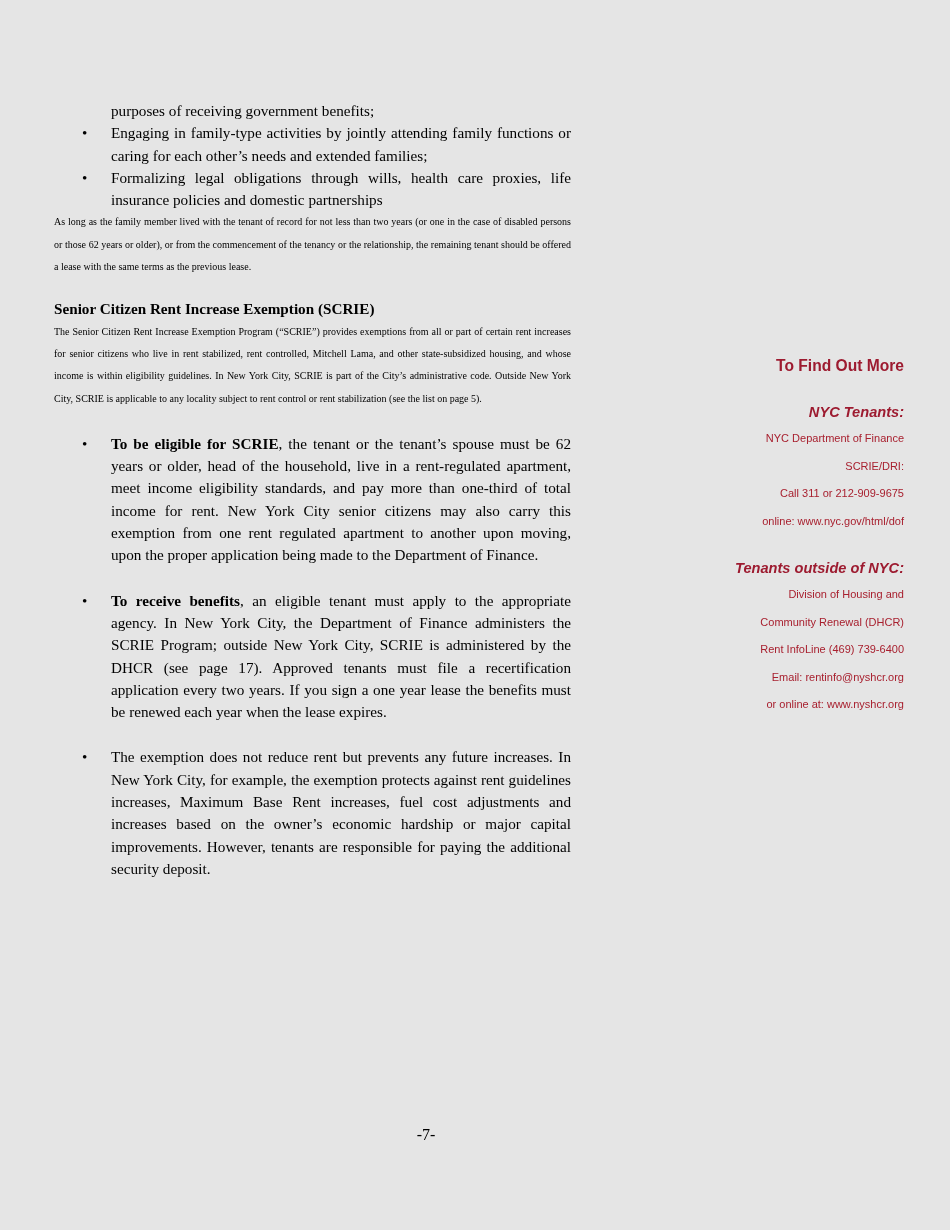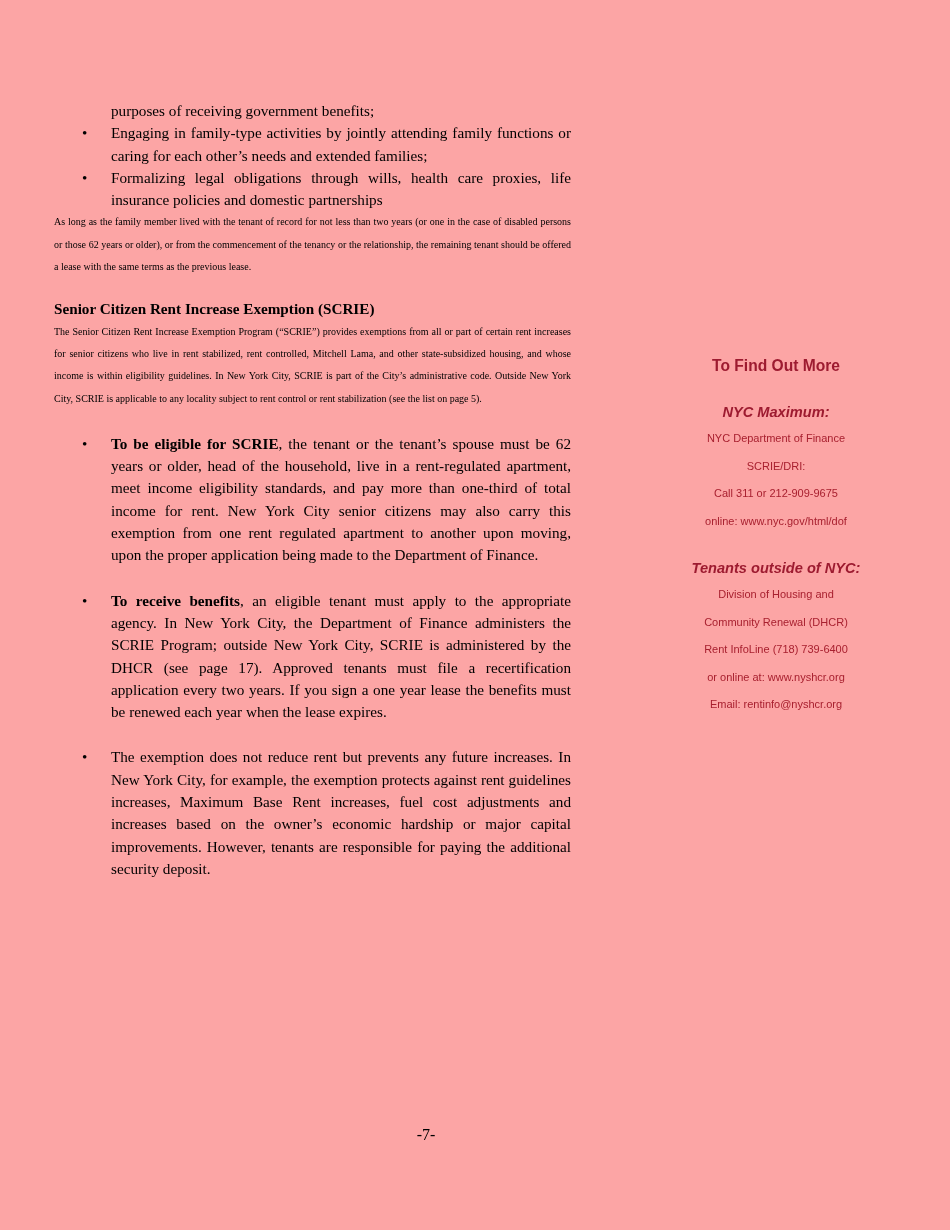--- a/index.html
+++ b/index.html
@@ -4,21 +4,21 @@
 <style>
   html, body {
     margin: 0;
     padding: 0;
     background: #ffffff;
   }
   .page {
     position: relative;
     width: 950px;
     height: 1230px;
-    background: #fca5a5;
+    background: #e5e5e5;
     overflow: hidden;
     font-family: "Liberation Serif", serif;
     color: #000000;
   }
   .main-col {
     position: absolute;
     left: 54px;
     top: 100px;
     width: 517px;
   }
@@ -63,21 +63,21 @@
   .gap-md { height: 20px; }
   .gap-lg { height: 23px; }
   b.run-in { font-weight: bold; margin-top: 40px; }
 
   
   .side-col {
     position: absolute;
     left: 648px;
     top: 352px;
     width: 256px;
-    text-align: center;
+    text-align: right;
     font-family: "Liberation Sans", sans-serif;
     color: #9d1b30;
   }
   .side-title {
     font-size: 15.6px;
     line-height: 27px;
     font-weight: bold;
     color: #9d1b30;
   }
   .side-group { margin-top: 20px; }
@@ -151,34 +151,34 @@
         <span>The exemption does not reduce rent but prevents any future increases. In New York City, for example, the exemption protects against rent guidelines increases, Maximum Base Rent increases, fuel cost adjustments and increases based on the owner’s economic hardship or major capital improvements. However, tenants are responsible for paying the additional security deposit.</span>
       </li>
     </ul>
 
   </div>
 
   <div class="side-col">
     <div class="side-title">To Find Out More</div>
 
     <div class="side-group">
-      <div class="side-sub">NYC Maximum:</div>
+      <div class="side-sub">NYC Tenants:</div>
       <div class="side-line">NYC Department of Finance</div>
       <div class="side-line">SCRIE/DRI:</div>
       <div class="side-line">Call 311 or 212-909-9675</div>
       <div class="side-line">online: www.nyc.gov/html/dof</div>
     </div>
 
     <div class="side-group">
       <div class="side-sub">Tenants outside of NYC:</div>
       <div class="side-line">Division of Housing and</div>
       <div class="side-line">Community Renewal (DHCR)</div>
-      <div class="side-line">Rent InfoLine (718) 739-6400</div>
+      <div class="side-line">Rent InfoLine (469) 739-6400</div>
+      <div class="side-line">Email: rentinfo@nyshcr.org</div>
       <div class="side-line">or online at: www.nyshcr.org</div>
-      <div class="side-line">Email: rentinfo@nyshcr.org</div>
     </div>
   </div>
 
   <div class="folio">
     <span>-7-</span>
   </div>
 
 </div>
 
 </body></html>

